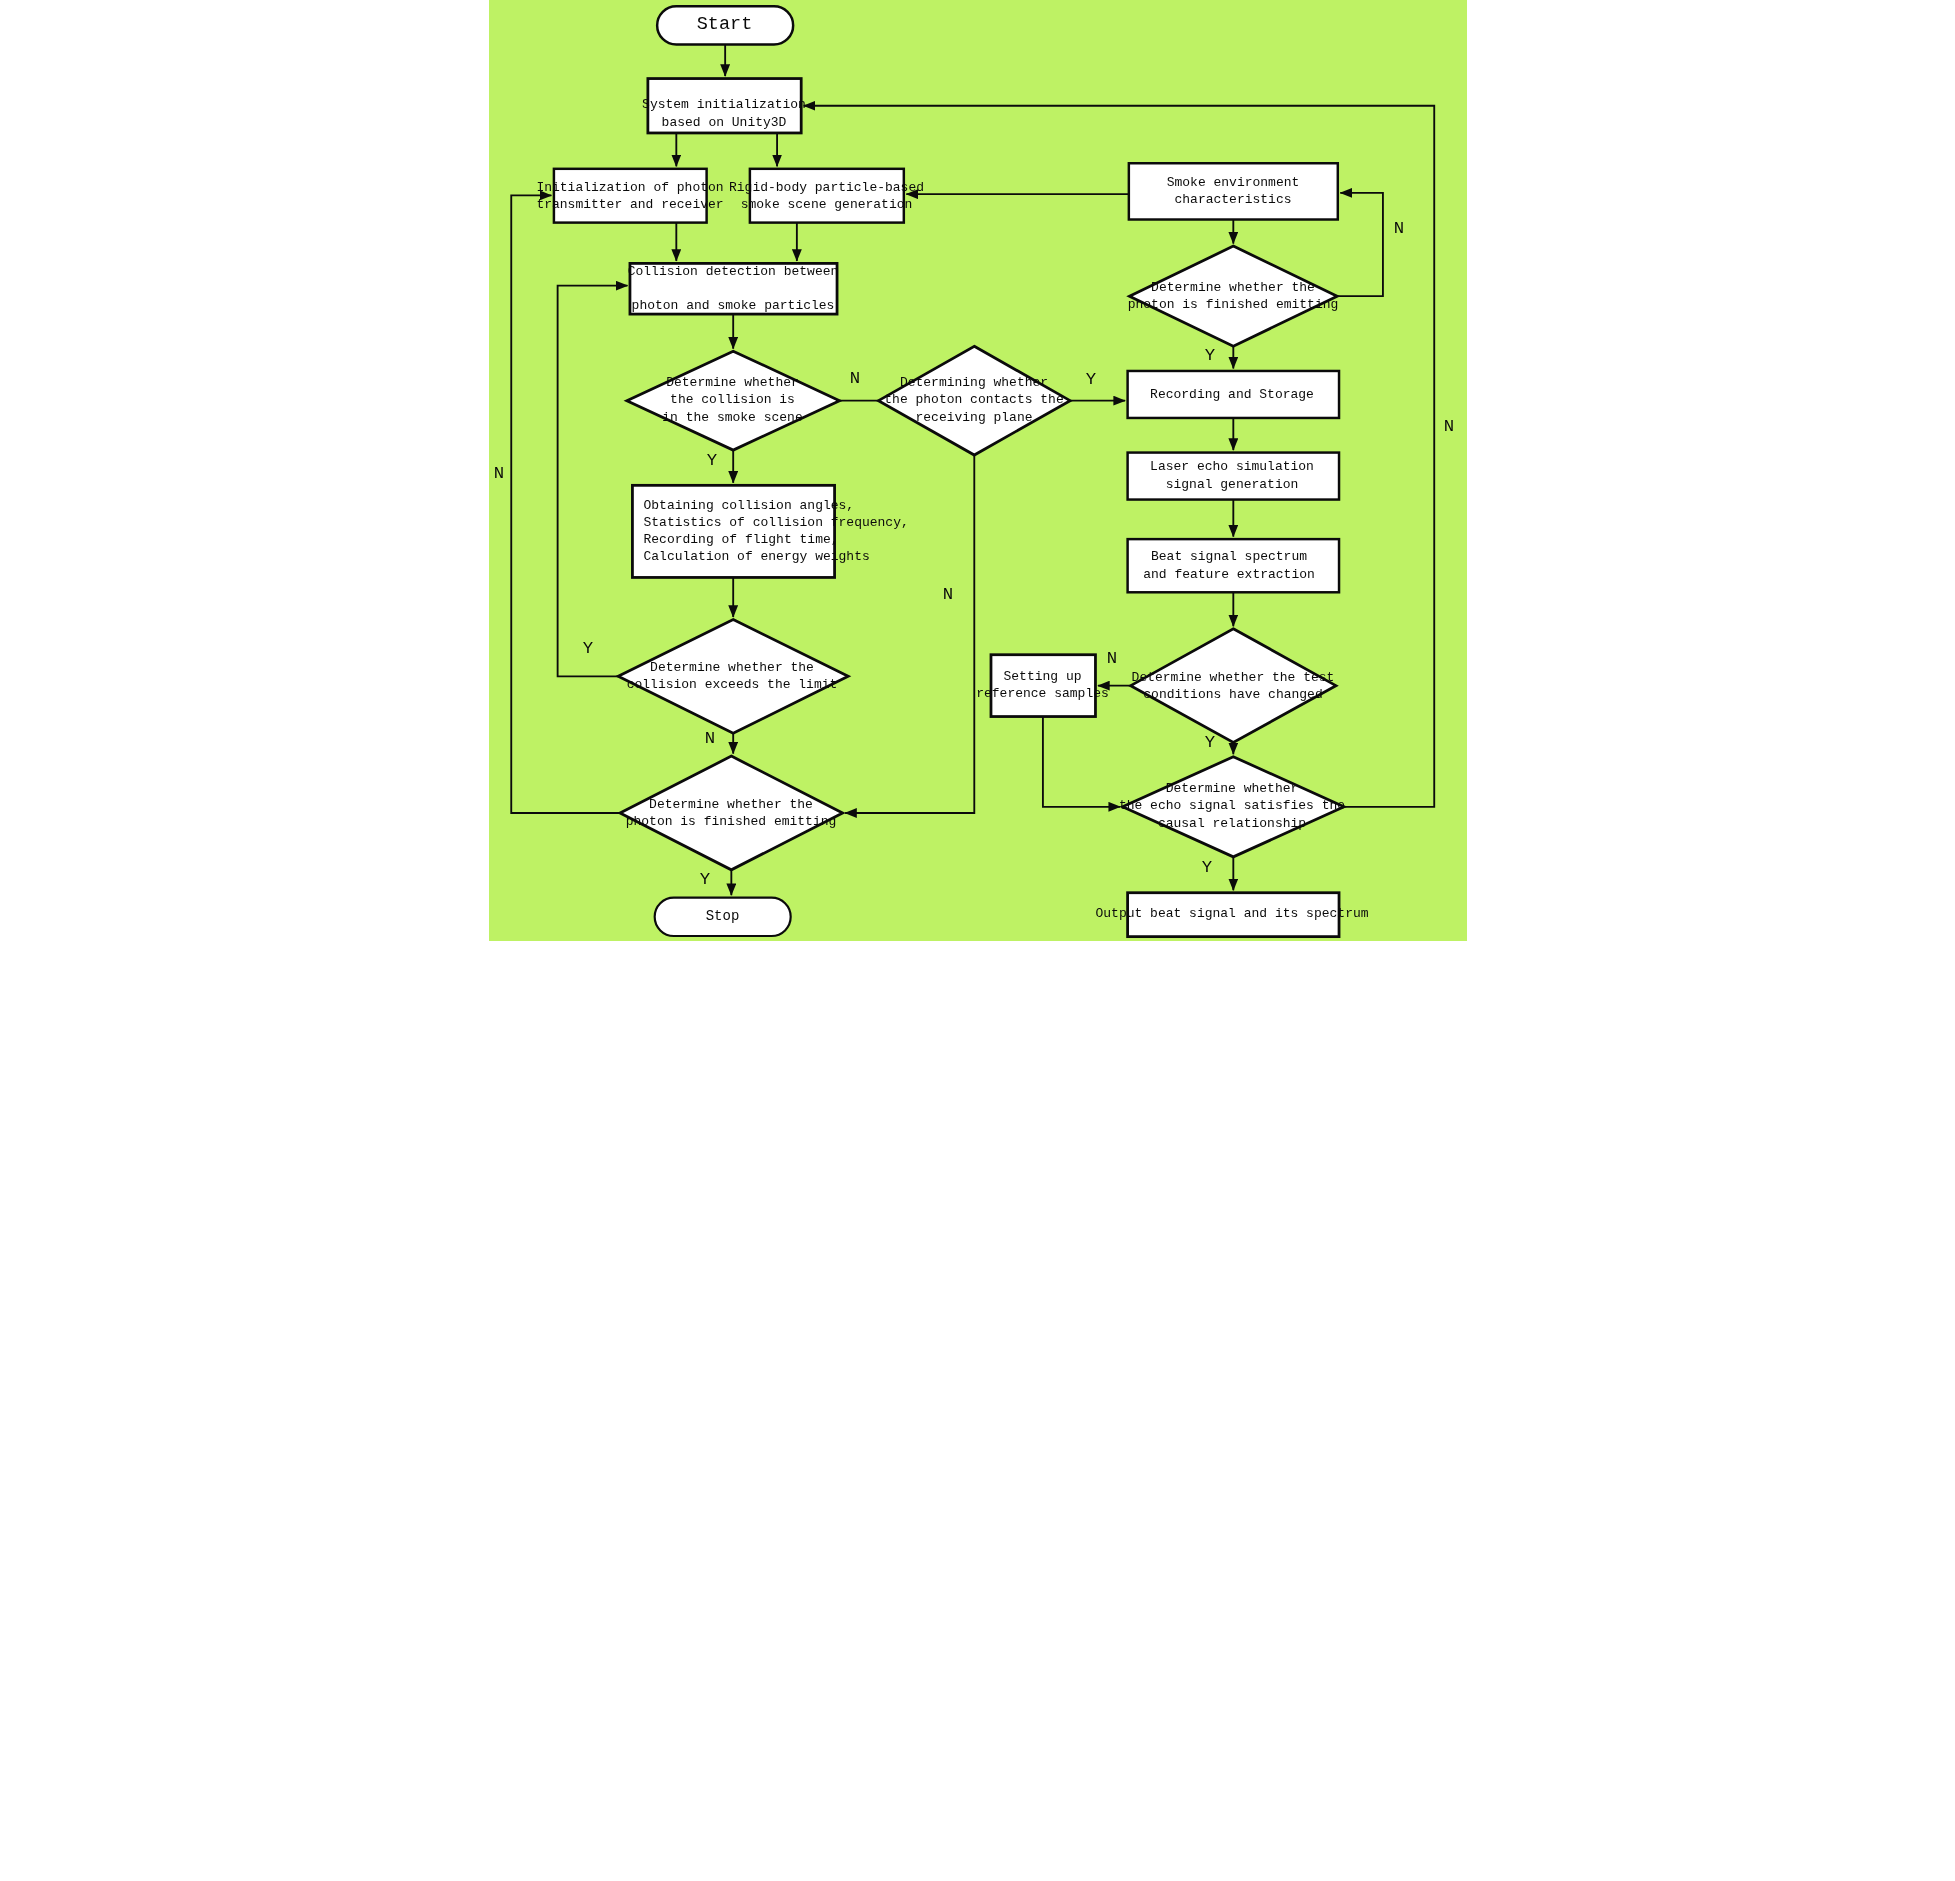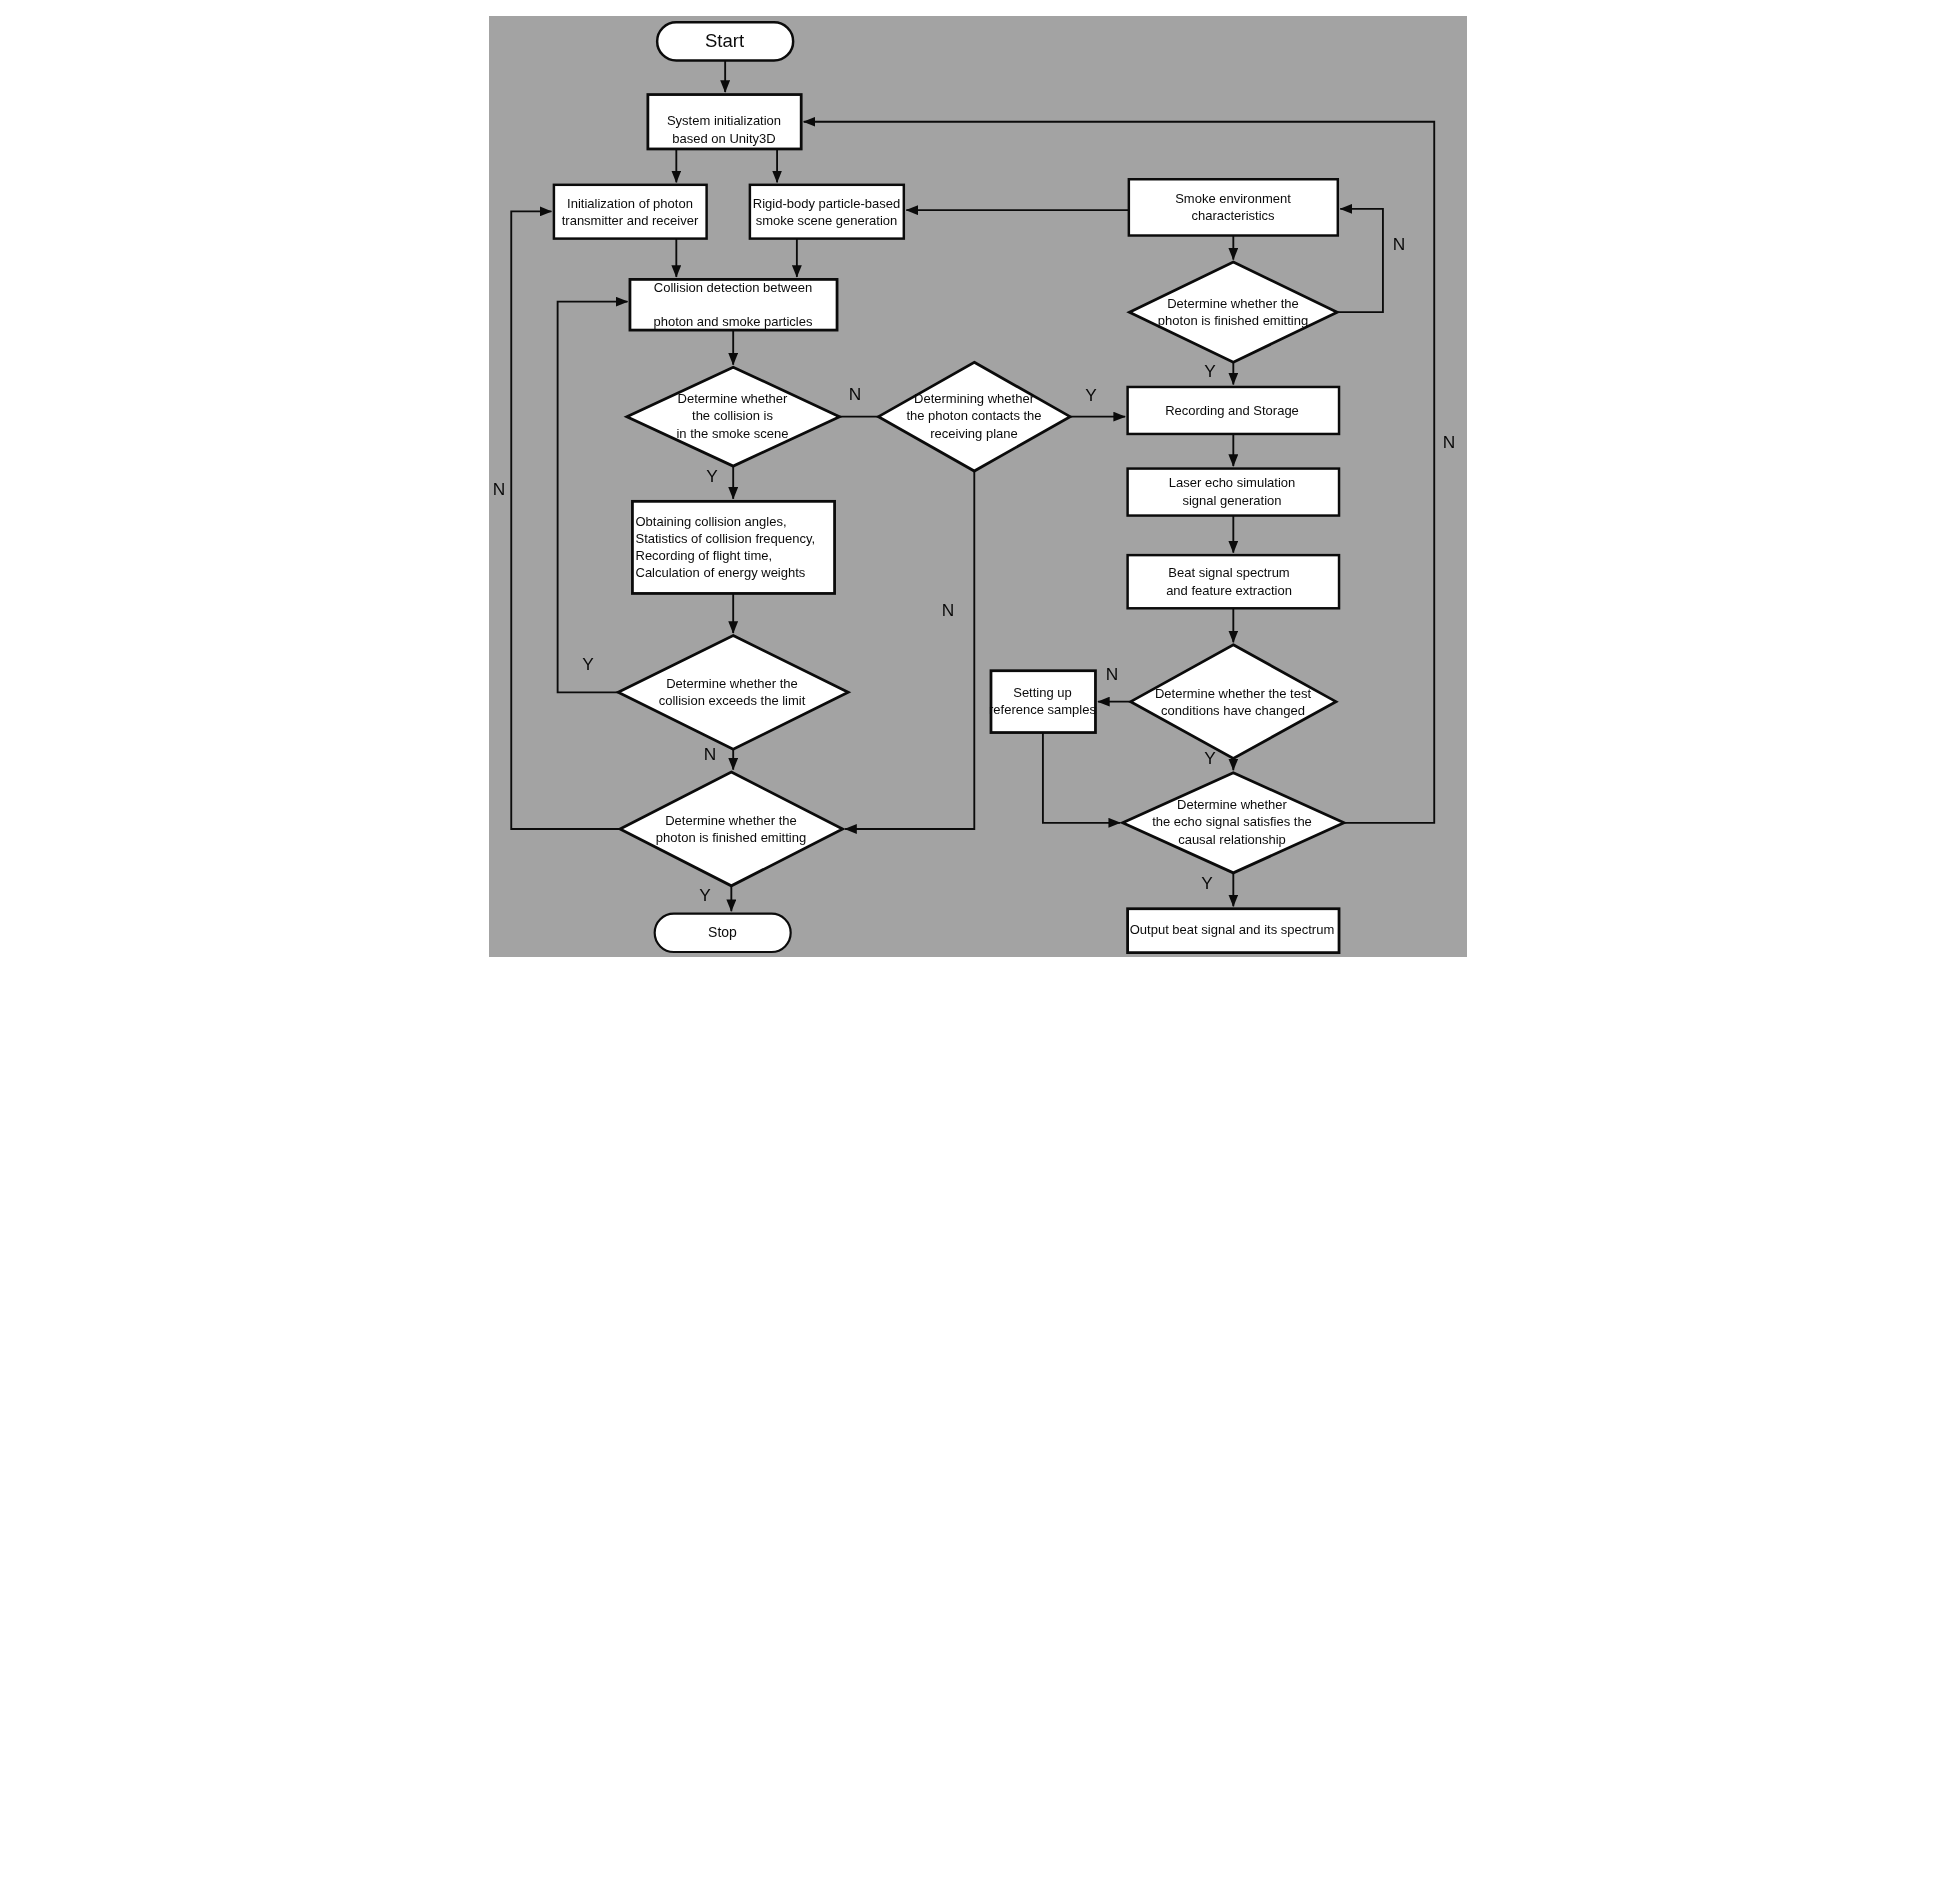--- a/index.html
+++ b/index.html
@@ -1,38 +1,38 @@
 <!DOCTYPE html>
 <html style="font-size:10px"><head>
 <meta charset="utf-8">
 <style>
   html,body{margin:0;padding:0;background:#ffffff;}
   #canvas{
     position:relative;
     width:978px;height:941px;
-    margin:16px auto;
-    background:#a3a3a3;
-    font-family:Liberation Sans, sans-serif;
+    margin:0 auto;
+    background:#bef264;
+    font-family:Liberation Mono, monospace;
     color:#0b0b0b;
   }
   #wires{position:absolute;left:0;top:0;width:100%;height:100%;}
   .conn{fill:none;stroke:#0b0b0b;stroke-width:3;}
   .shape{fill:#ffffff;stroke:#0b0b0b;}
   .node{
     position:absolute;
     display:flex;flex-direction:column;
     justify-content:center;align-items:center;
     text-align:center;
     font-size:13px;line-height:1.32;
     color:#0b0b0b;
   }
   .node .line{display:block;white-space:nowrap;}
   .terminal{font-size:18.5px;}
   .terminal-stop{font-size:14px;}
-  .node.left-align{align-items:flex-start;text-align:left;padding-left:4px;box-sizing:border-box;}
+  .node.left-align{align-items:flex-start;text-align:left;padding-left:12px;box-sizing:border-box;}
   .edge-label{
     position:absolute;
     font-size:17.3px;line-height:1;
     width:21px;text-align:center;
     color:#0b0b0b;
   }
 </style>
 </head>
 <body>
 

